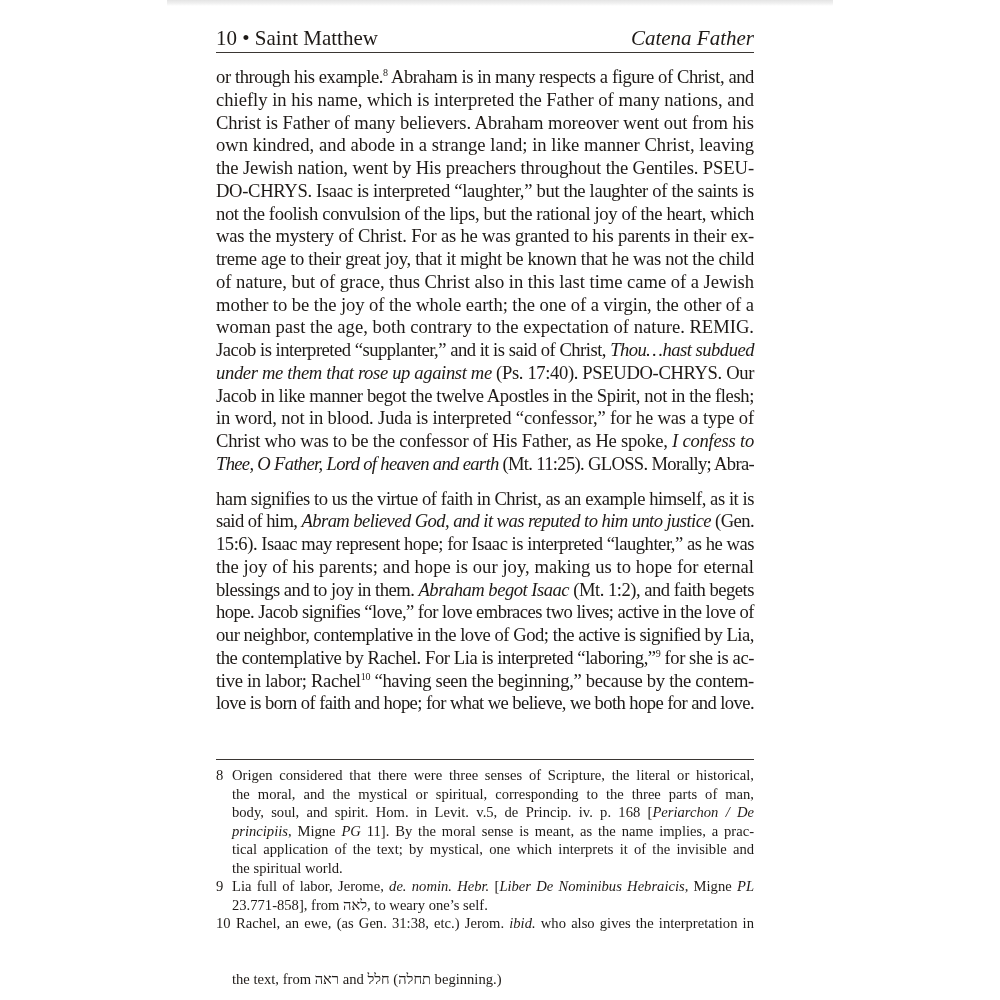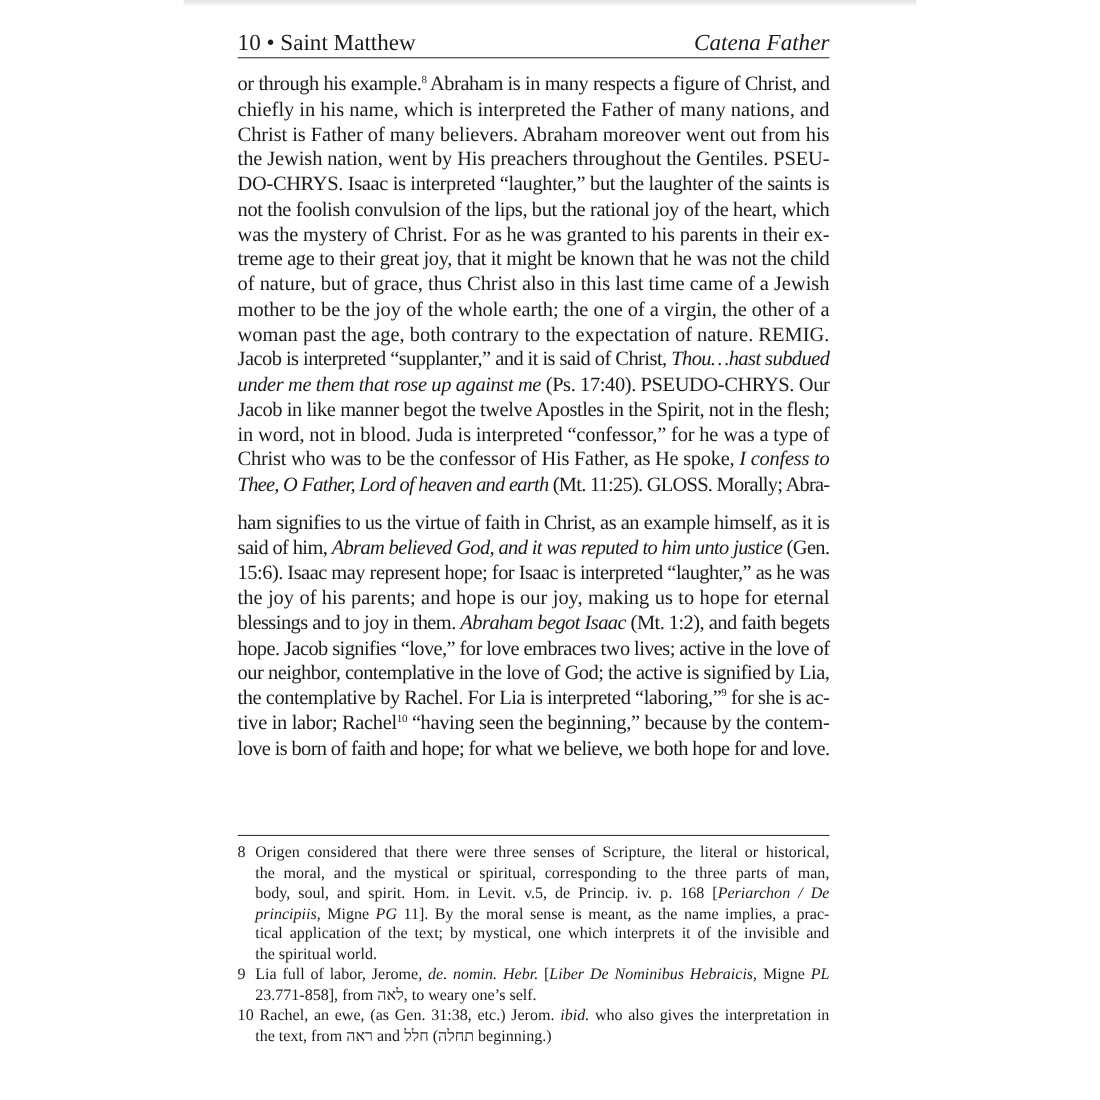--- a/index.html
+++ b/index.html
@@ -134,20 +134,21 @@
   <div class="running-head">
     <span class="left">10 • Saint Matthew</span>
     <span class="right">Catena Father</span>
   </div>
   <div class="head-rule"></div>
 
   <div class="body-text" id="body-text">
       <div class="line" style="letter-spacing: -0.41324px;">or through his example.<sup class="fn">8</sup> Abraham is in many respects a figure of Christ, and</div>
       <div class="line" style="letter-spacing: -0.0147688px;">chiefly in his name, which is interpreted the Father of many nations, and</div>
       <div class="line" style="letter-spacing: -0.0600446px;">Christ is Father of many believers. Abraham moreover went out from his</div>
+      <div class="line" style="letter-spacing: 0px;">own kindred, and abode in a strange land; in like manner Christ, leaving</div>
       <div class="line" style="letter-spacing: -0.103213px;">the Jewish nation, went by His preachers throughout the Gentiles. PSEU-</div>
       <div class="line" style="letter-spacing: -0.323808px;">DO-CHRYS. Isaac is interpreted “laughter,” but the laughter of the saints is</div>
       <div class="line" style="letter-spacing: -0.362695px;">not the foolish convulsion of the lips, but the rational joy of the heart, which</div>
       <div class="line" style="letter-spacing: -0.191201px;">was the mystery of Christ. For as he was granted to his parents in their ex-</div>
       <div class="line" style="letter-spacing: -0.322716px;">treme age to their great joy, that it might be known that he was not the child</div>
       <div class="line" style="letter-spacing: -0.0349507px;">of nature, but of grace, thus Christ also in this last time came of a Jewish</div>
       <div class="line" style="letter-spacing: -0.0637336px;">mother to be the joy of the whole earth; the one of a virgin, the other of a</div>
       <div class="line" style="letter-spacing: -0.000446429px;">woman past the age, both contrary to the expectation of nature. REMIG.</div>
       <div class="line" style="letter-spacing: -0.501803px;">Jacob is interpreted “supplanter,” and it is said of Christ, <i>Thou…hast subdued</i></div>
       <div class="line" style="letter-spacing: -0.357307px;"><i>under me them that rose up against me</i> (Ps. 17:40). PSEUDO-CHRYS. Our</div>
@@ -180,16 +181,16 @@
         <div class="fn-line last" style="letter-spacing: 0px;">the spiritual world.</div>
       </div>
       <div class="fn-item">
         <span class="fn-num">9</span>
         <div class="fn-line" style="letter-spacing: 0px;">Lia full of labor, Jerome, <i>de. nomin. Hebr.</i> [<i>Liber De Nominibus Hebraicis</i>, Migne <i>PL</i></div>
         <div class="fn-line last" style="letter-spacing: 0px;">23.771-858], from <span dir="rtl">לאה</span>, to weary one’s self.</div>
       </div>
       <div class="fn-item">
         <span class="fn-num">10</span>
         <div class="fn-line first-10" style="letter-spacing: 0px;">Rachel, an ewe, (as Gen. 31:38, etc.) Jerom. <i>ibid.</i> who also gives the interpretation in</div>
-        <div class="fn-line last" style="letter-spacing: 0px;">the text, from <span dir="rtl">ראה</span> and <span dir="rtl">חלל</span> (<span dir="rtl">תחלה</span> beginning.)</div>
+        <div class="fn-line last" style="letter-spacing: 0px; margin-top: 37px;">the text, from <span dir="rtl">ראה</span> and <span dir="rtl">חלל</span> (<span dir="rtl">תחלה</span> beginning.)</div>
       </div>
     </div>
 </div>
 
 </body></html>

